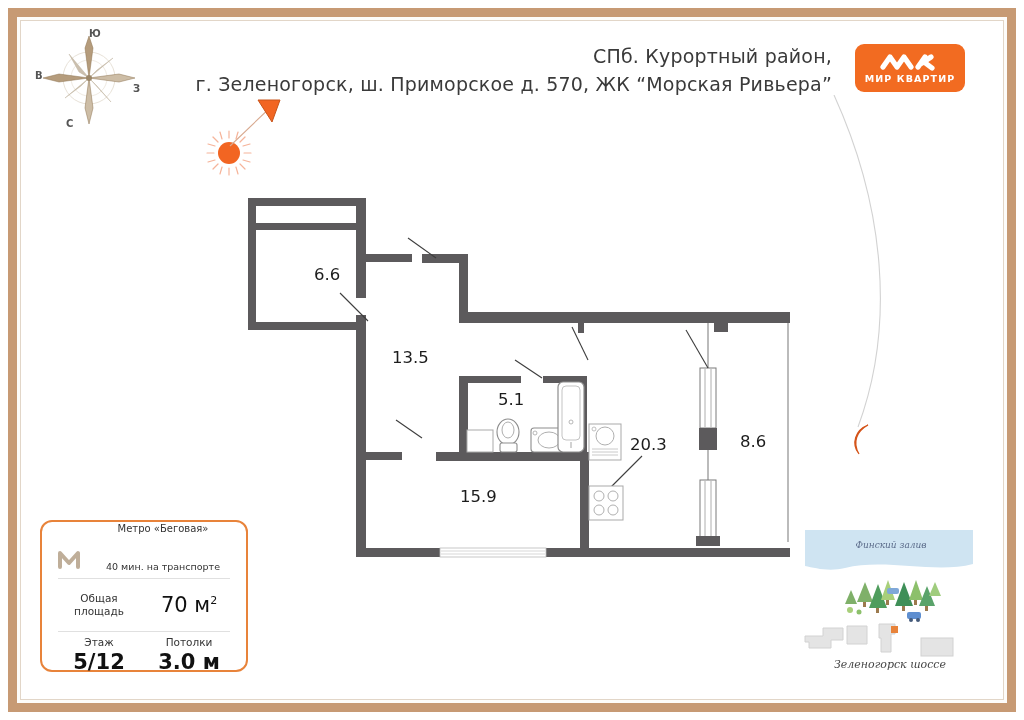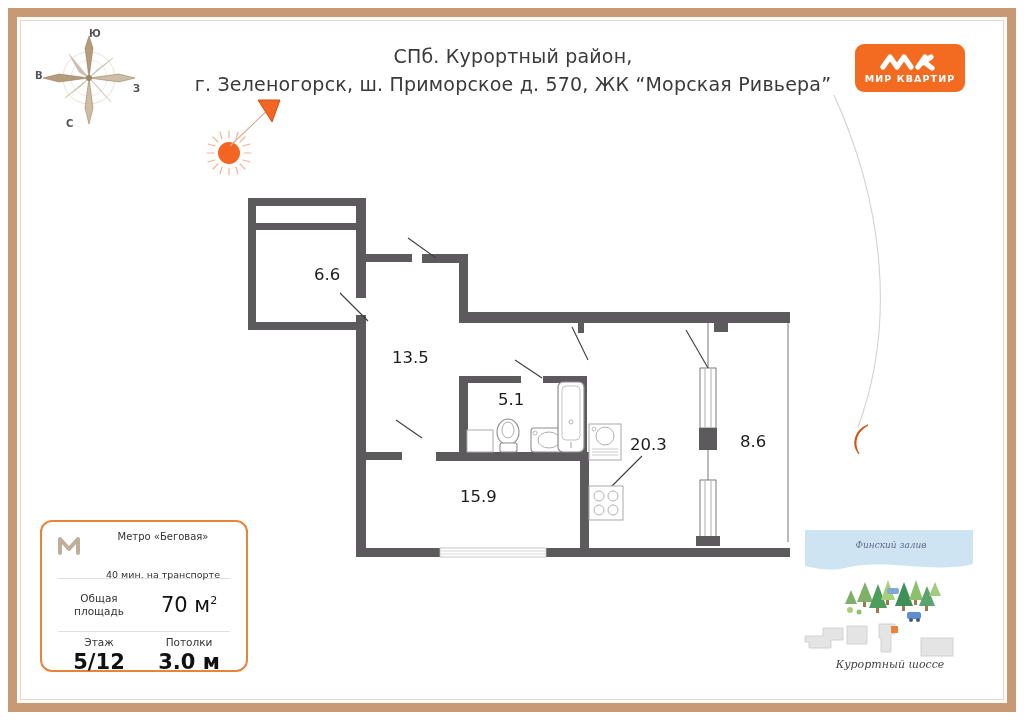--- a/index.html
+++ b/index.html
@@ -31,22 +31,22 @@
 
   
   .stage {
     position: absolute;
     left: 0; top: 0; width: 1024px; height: 720px;
   }
 
   
   .title {
     position: absolute;
-    left: 183px; top: 42px; width: 660px;
-    text-align: center;
+    left: 172px; top: 42px; width: 660px;
+    text-align: right;
     color: #3a3a3a;
     font-size: 19px;
     line-height: 28px;
     letter-spacing: 0.2px;
     font-family: "DejaVu Sans", sans-serif;
     font-weight: 400;
   }
   .title .l1 { display:block; }
   .title .l2 { display:block; }
 
@@ -104,21 +104,21 @@
   
   .infocard {
     position: absolute;
     left: 40px; top: 520px;
     width: 208px; height: 152px;
     border: 2px solid #e8833a;
     border-radius: 12px;
     background: #ffffff;
     padding: 8px 12px;
   }
-  .metro-row { display: flex; align-items: flex-start; gap: 8px; height: 44px; }
+  .metro-row { display: flex; align-items: flex-end; gap: 8px; height: 44px; }
   .metro-logo { width: 30px; height: 30px; flex: 0 0 30px; }
   .metro-txt { flex: 1; text-align: center; }
   .metro-line1 {
     font-size: 10px; color: #333; font-family: "DejaVu Sans", sans-serif;
     line-height: 14px;
   }
   .metro-line2 {
     font-size: 9.5px; color: #333; font-family: "DejaVu Sans", sans-serif;
     line-height: 14px;
     margin-top: 24px;
@@ -453,17 +453,17 @@
 
         <g fill="#e4e4e4" stroke="#d2d2d2" stroke-width="1">
           <path d="M10 114 L28 114 L28 106 L48 106 L48 118 L36 118 L36 126 L14 126 L14 120 L10 120 Z"></path>
           <path d="M52 104 L72 104 L72 122 L52 122 Z"></path>
           <path d="M84 102 L100 102 L100 112 L96 112 L96 130 L86 130 L86 116 L84 116 Z"></path>
           <rect x="126" y="116" width="32" height="18"></rect>
         </g>
         <rect x="96" y="104" width="7" height="7" fill="#e8833a"></rect>
       </svg>
       <div class="map-label-sea">Финский залив</div>
-      <div class="map-label-road">Курортный шоссе</div>
+      <div class="map-label-road">Зеленогорск шоссе</div>
     </div>
 
   </div>
 </div>
 
 </body></html>

